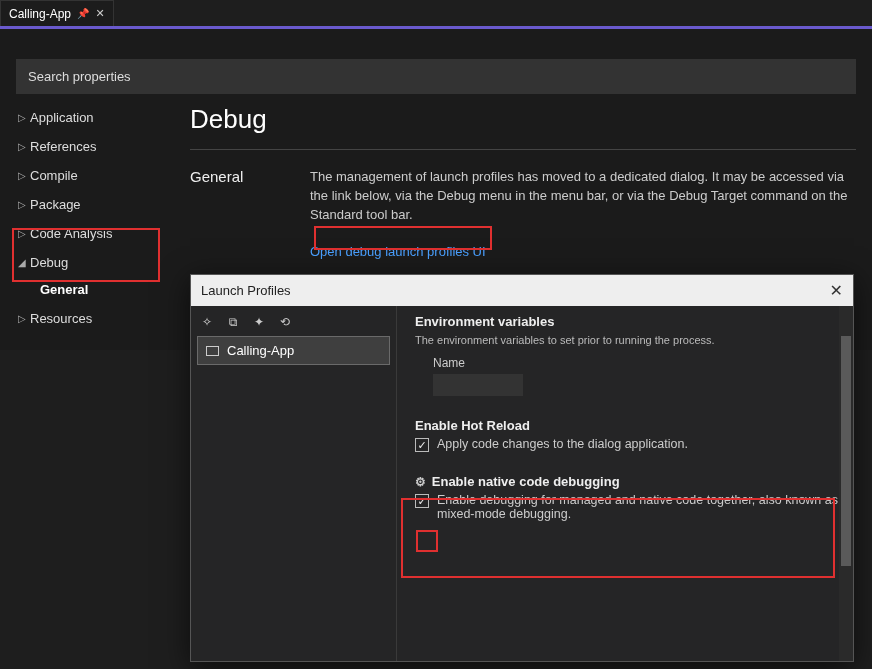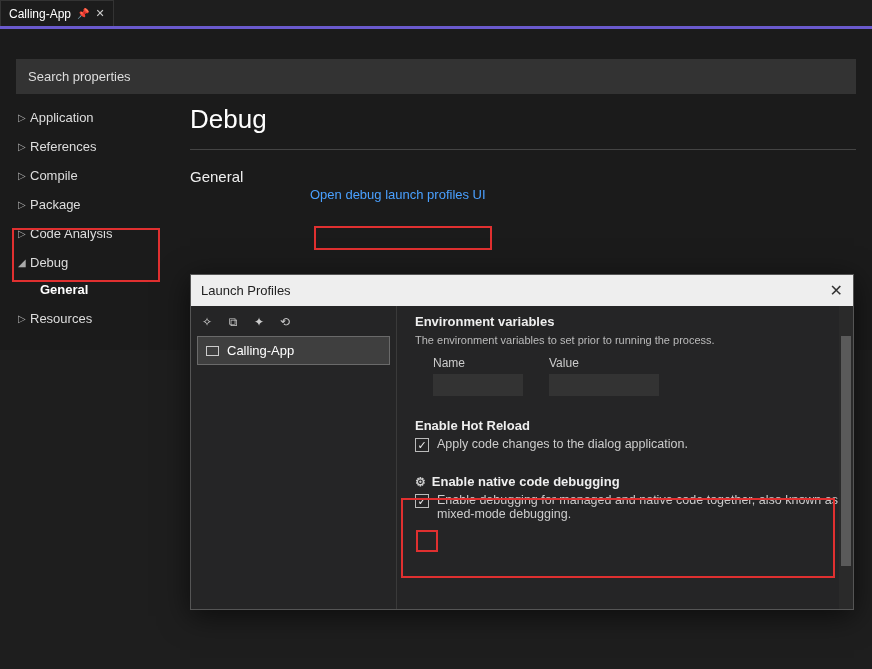--- a/index.html
+++ b/index.html
@@ -125,21 +125,21 @@
     height: 24px;
     border: 2px solid #e03030;
     pointer-events: none;
   }
   
   .dialog {
     position: absolute;
     left: 190px;
     top: 274px;
     width: 664px;
-    height: 336px;
+    height: 388px;
     background: #2d2d2d;
     border: 1px solid #555;
     box-shadow: 0 6px 28px rgba(0,0,0,0.6);
     display: flex;
     flex-direction: column;
   }
   .dialog-title {
     background: #eeeeee;
     color: #222;
     display: flex;
@@ -292,20 +292,21 @@
           <span>Resources</span>
         </div>
     </div>
 
     <div class="page">
       <h1>Debug</h1>
       <hr>
       <div class="section-row">
         <div class="section-label">General</div>
         <div class="section-body">
+          <div>The management of launch profiles has moved to a dedicated dialog. It may be accessed via the link below, via the Debug menu in the menu bar, or via the Debug Target command on the Standard tool bar.</div>
           <span class="link">Open debug launch profiles UI</span>
         </div>
       </div>
     </div>
   </div>
 </div>
 
 <div class="highlight-box-sidebar"></div>
 <div class="highlight-box-link"></div>
 <div class="highlight-box-native"></div>
@@ -332,24 +333,20 @@
 
     <div class="settings-pane">
       <div class="setting-block">
         <div class="setting-title">Environment variables</div>
         <div class="setting-desc">The environment variables to set prior to running the process.</div>
         <div class="env-grid">
           <div class="env-col">
             <div class="env-head">Name</div>
             <div class="env-cell-name"></div>
           </div>
-          <div class="env-col">
-            <div class="env-head">Value</div>
-            <div class="env-cell-value"></div>
-          </div>
         </div>
       </div>
 
       <div class="setting-block">
         <div class="setting-title">Enable Hot Reload</div>
         <div class="checkbox-row">
           <div class="checkbox">✓</div>
           <span>Apply code changes to the dialog application.</span>
         </div>
       </div>

